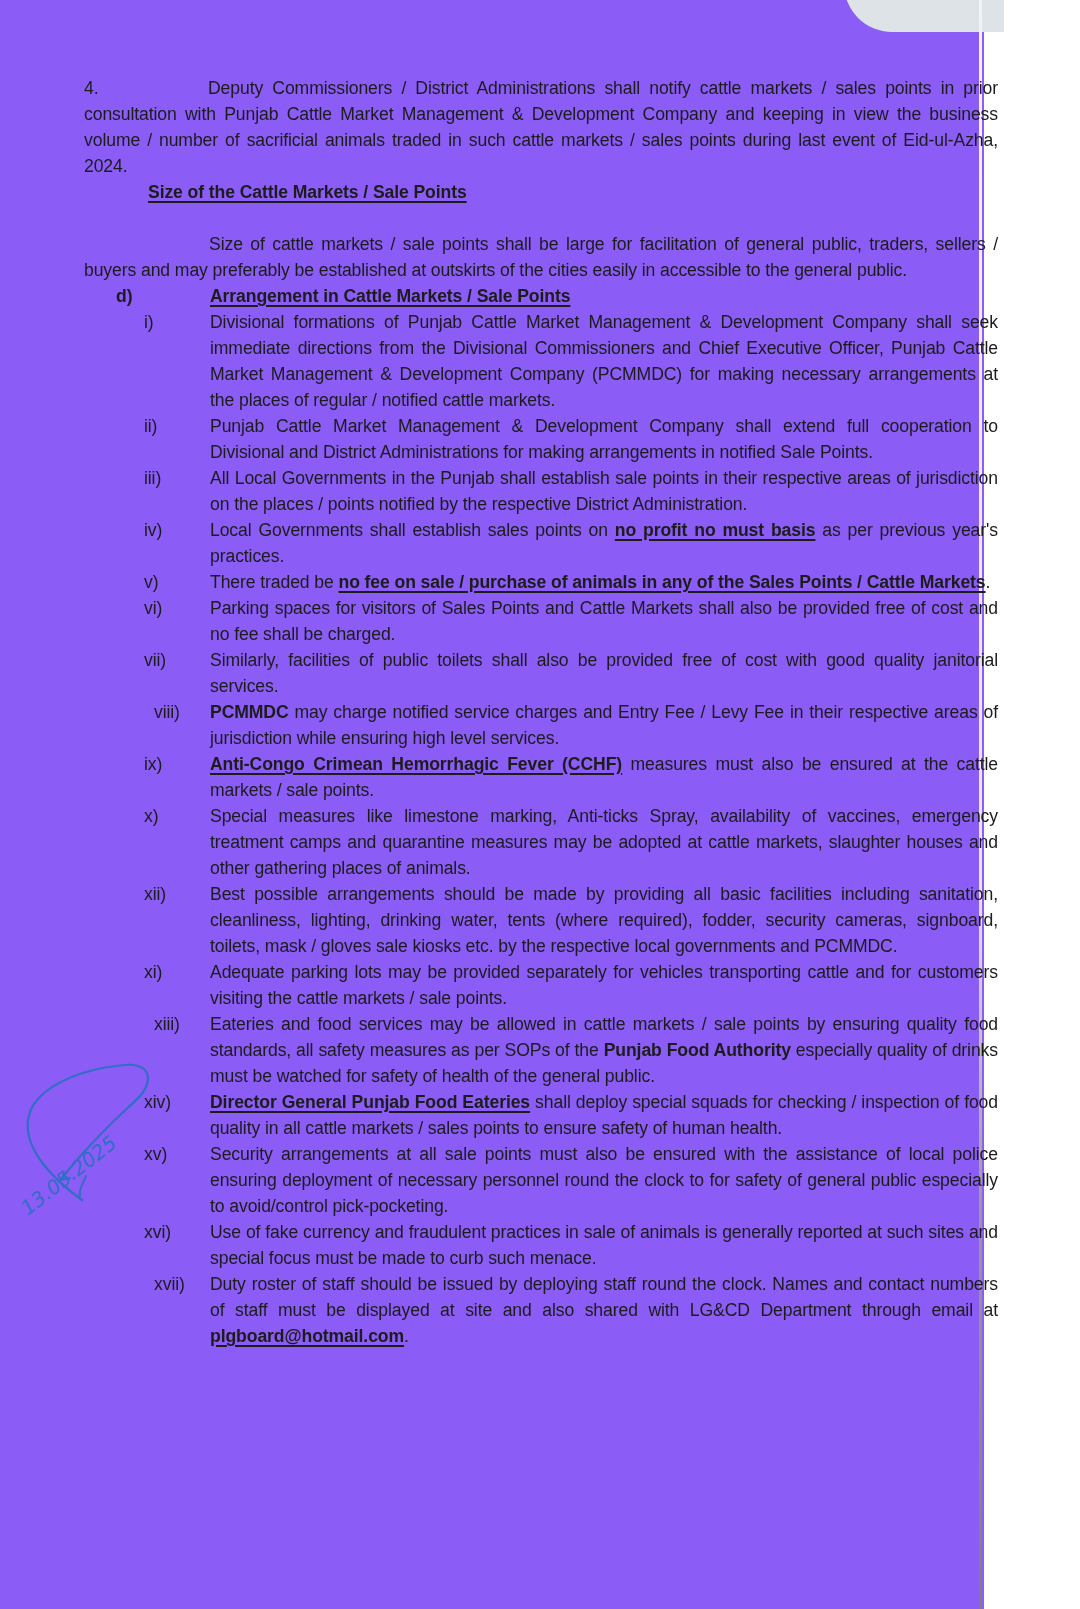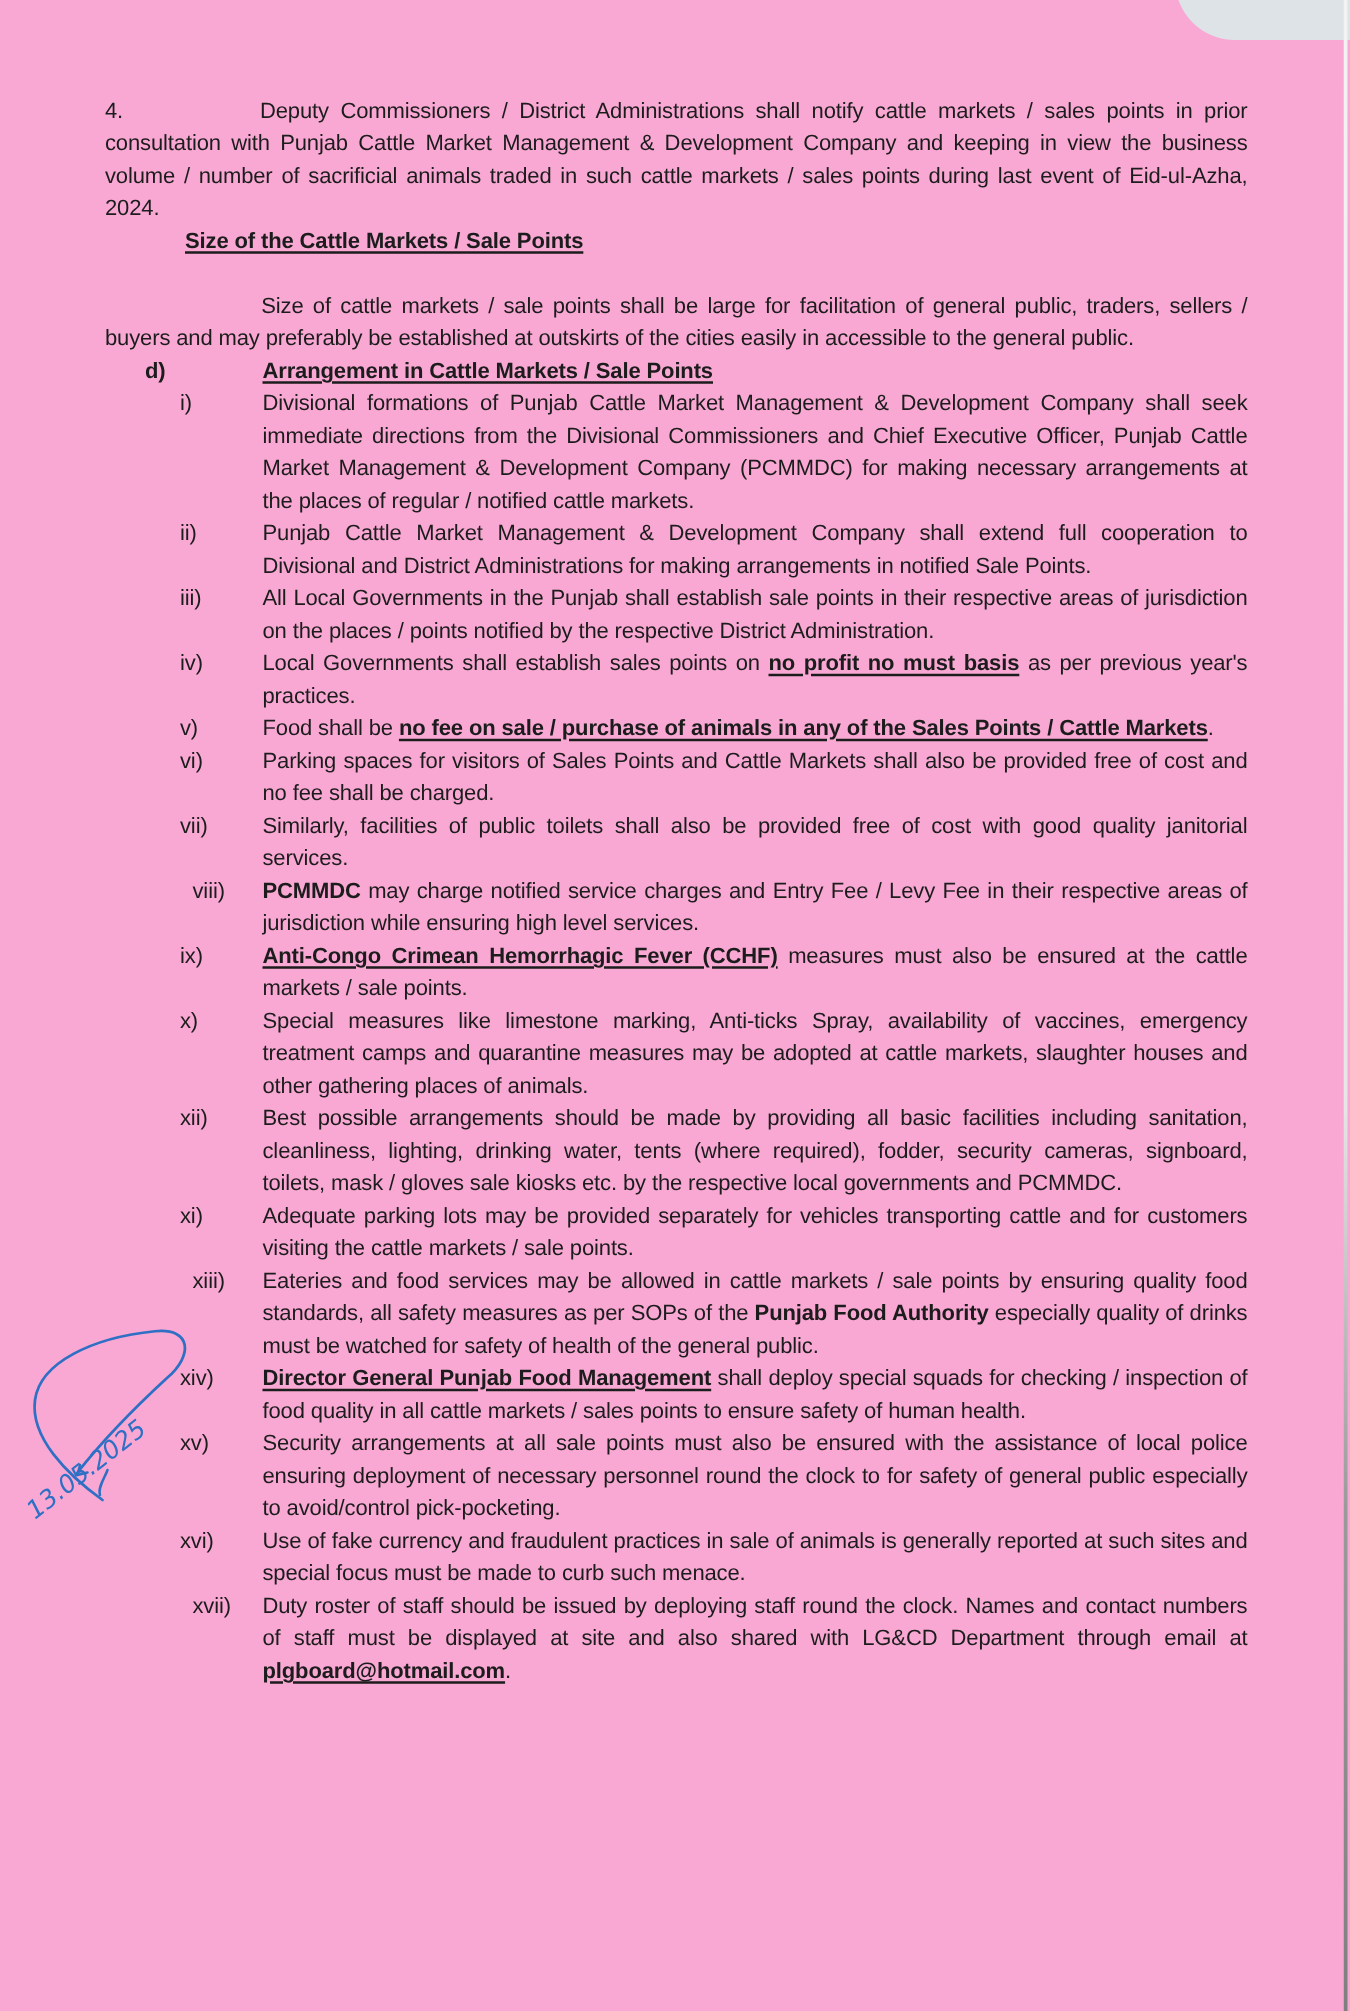--- a/index.html
+++ b/index.html
@@ -11,23 +11,23 @@
       height: 1609px;
       background: #ffffff;
       position: relative;
       overflow: hidden;
       font-family: "Liberation Sans", sans-serif;
       color: #1c1c1c;
     }
     .page {
       position: absolute;
       left: 0; top: 0;
-      width: 1080px;
+      width: 984px;
       height: 1609px;
-      background: #f9a8d4;
+      background: #8b5cf6;
     }
     .corner-shape {
       position: absolute;
       right: -20px;
       top: -40px;
       width: 160px;
       height: 72px;
       background: #dde3e7;
       border-bottom-left-radius: 48px;
     }
@@ -142,30 +142,30 @@
     <div class="section-d">
       <span class="label">d)</span>
       <span class="title">Arrangement in Cattle Markets / Sale Points</span>
     </div>
 
     <ul class="items" id="items">
         <li class="item"><span class="roman">i)</span><span><span>Divisional formations of Punjab Cattle Market Management &amp; Development Company shall seek immediate directions from the Divisional Commissioners and Chief Executive Officer, Punjab Cattle Market Management &amp; Development Company (PCMMDC) for making necessary arrangements at the places of regular / notified cattle markets.</span></span></li>
         <li class="item"><span class="roman">ii)</span><span><span>Punjab Cattle Market Management &amp; Development Company shall extend full cooperation to Divisional and District Administrations for making arrangements in notified Sale Points.</span></span></li>
         <li class="item"><span class="roman">iii)</span><span><span>All Local Governments in the Punjab shall establish sale points in their respective areas of jurisdiction on the places / points notified by the respective District Administration.</span></span></li>
         <li class="item"><span class="roman">iv)</span><span><span>Local Governments shall establish sales points on </span><span class="bu">no profit no must basis</span><span> as per previous year's practices.</span></span></li>
-        <li class="item"><span class="roman">v)</span><span><span>Food shall be </span><span class="bu">no fee on sale / purchase of animals in any of the Sales Points / Cattle Markets</span><span>.</span></span></li>
+        <li class="item"><span class="roman">v)</span><span><span>There traded be </span><span class="bu">no fee on sale / purchase of animals in any of the Sales Points / Cattle Markets</span><span>.</span></span></li>
         <li class="item"><span class="roman">vi)</span><span><span>Parking spaces for visitors of Sales Points and Cattle Markets shall also be provided free of cost and no fee shall be charged.</span></span></li>
         <li class="item"><span class="roman">vii)</span><span><span>Similarly, facilities of public toilets shall also be provided free of cost with good quality janitorial services.</span></span></li>
         <li class="item"><span class="roman wide">viii)</span><span><span class="b">PCMMDC</span><span> may charge notified service charges and Entry Fee / Levy Fee in their respective areas of jurisdiction while ensuring high level services.</span></span></li>
         <li class="item"><span class="roman">ix)</span><span><span class="bu">Anti-Congo Crimean Hemorrhagic Fever (CCHF)</span><span> measures must also be ensured at the cattle markets / sale points.</span></span></li>
         <li class="item"><span class="roman">x)</span><span><span>Special measures like limestone marking, Anti-ticks Spray, availability of vaccines, emergency treatment camps and quarantine measures may be adopted at cattle markets, slaughter houses and other gathering places of animals.</span></span></li>
         <li class="item"><span class="roman">xii)</span><span><span>Best possible arrangements should be made by providing all basic facilities including sanitation, cleanliness, lighting, drinking water, tents (where required), fodder, security cameras, signboard, toilets, mask / gloves sale kiosks etc. by the respective local governments and PCMMDC.</span></span></li>
         <li class="item"><span class="roman">xi)</span><span><span>Adequate parking lots may be provided separately for vehicles transporting cattle and for customers visiting the cattle markets / sale points.</span></span></li>
         <li class="item"><span class="roman wide">xiii)</span><span><span>Eateries and food services may be allowed in cattle markets / sale points by ensuring quality food standards, all safety measures as per SOPs of the </span><span class="b">Punjab Food Authority</span><span> especially quality of drinks must be watched for safety of health of the general public.</span></span></li>
-        <li class="item"><span class="roman">xiv)</span><span><span class="bu">Director General Punjab Food Management</span><span> shall deploy special squads for checking / inspection of food quality in all cattle markets / sales points to ensure safety of human health.</span></span></li>
+        <li class="item"><span class="roman">xiv)</span><span><span class="bu">Director General Punjab Food Eateries</span><span> shall deploy special squads for checking / inspection of food quality in all cattle markets / sales points to ensure safety of human health.</span></span></li>
         <li class="item"><span class="roman">xv)</span><span><span>Security arrangements at all sale points must also be ensured with the assistance of local police ensuring deployment of necessary personnel round the clock to for safety of general public especially to avoid/control pick-pocketing.</span></span></li>
         <li class="item"><span class="roman">xvi)</span><span><span>Use of fake currency and fraudulent practices in sale of animals is generally reported at such sites and special focus must be made to curb such menace.</span></span></li>
         <li class="item"><span class="roman wide">xvii)</span><span><span>Duty roster of staff should be issued by deploying staff round the clock. Names and contact numbers of staff must be displayed at site and also shared with LG&amp;CD Department through email at </span><a class="bu">plgboard@hotmail.com</a><span>.</span></span></li>
       </ul>
   </div>
 
   <svg class="handwriting" viewBox="0 0 160 180">
     <path d="M68 160 C 40 140, 10 110, 14 80 C 18 50, 60 30, 110 25 C 140 22, 140 45, 120 62 C 95 85, 70 110, 48 138" fill="none" stroke="#2f6fc4" stroke-width="2.2" stroke-linecap="round"></path>
     <path d="M56 138 L 48 140 L 50 132" fill="none" stroke="#2f6fc4" stroke-width="2" stroke-linecap="round"></path>
     <path d="M72 136 C 70 142, 64 150, 66 156" fill="none" stroke="#2f6fc4" stroke-width="2" stroke-linecap="round"></path>

